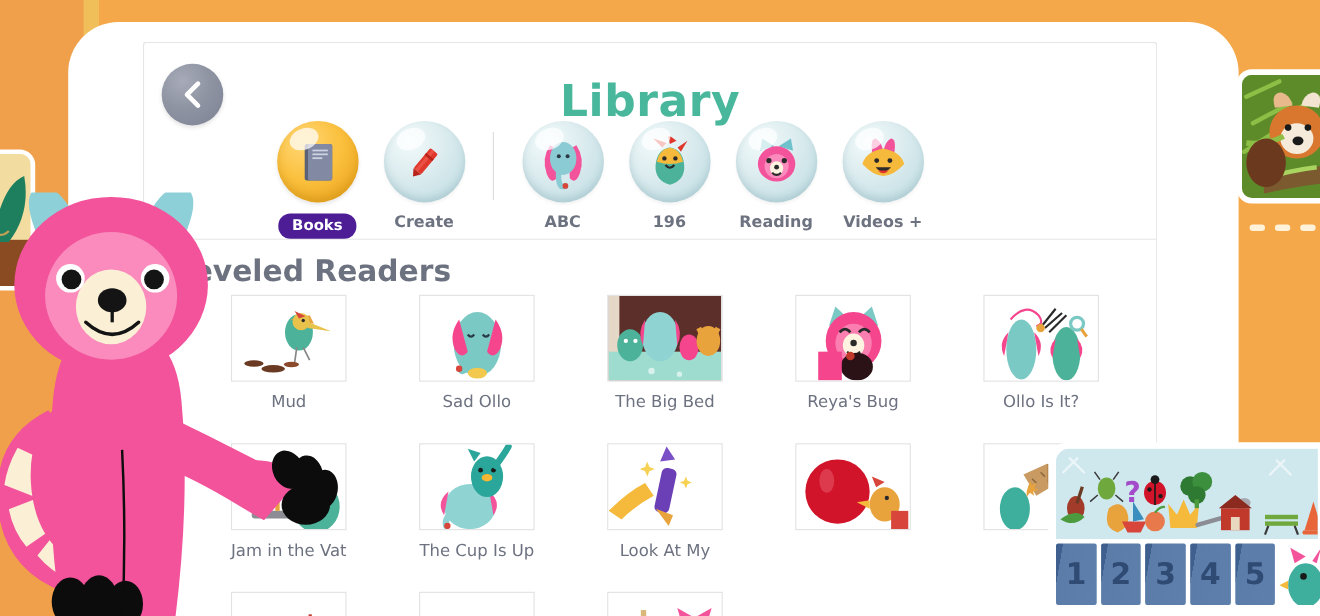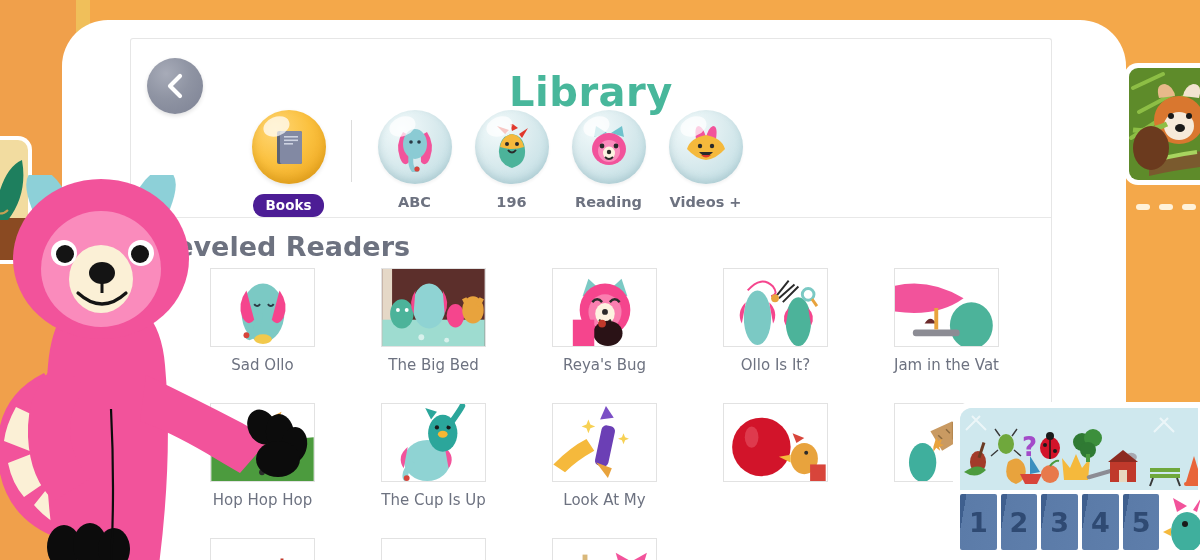--- a/index.html
+++ b/index.html
@@ -183,20 +183,38 @@
 
   <div class="tablet"></div>
 
   <div class="content-card">
 
     <div style="position:absolute;left:1px;top:178px;width:920px;height:1px;background:#E8E8E8;"></div>
 
     <div style="position:absolute;left:46px;top:229px;width:880px;
                 display:grid;grid-template-columns:repeat(5,171px);row-gap:29px;">
 
+      <div class="book">
+        <div class="book-thumb">
+          <svg viewBox="0 0 105 79">
+              <rect width="105" height="79" fill="#fff"></rect>
+            <ellipse cx="62" cy="34" rx="13" ry="17" fill="#4CB39A"></ellipse>
+            <path d="M54 22 L72 18 L76 26 Z" fill="#E8A33D"></path>
+            <circle cx="64" cy="24" r="8" fill="#E8C24B"></circle>
+            <path d="M58 14 L68 19 L62 21 Z" fill="#D8453B"></path>
+            <path d="M70 24 L92 33 L70 30 Z" fill="#E8C24B"></path>
+            <circle cx="66" cy="23" r="1.6" fill="#2A2A2A"></circle>
+            <path d="M60 48 L58 62 M66 48 L72 60" stroke="#888" stroke-width="1.6" fill="none"></path>
+            <ellipse cx="20" cy="63" rx="9" ry="3" fill="#6B3A22"></ellipse>
+            <ellipse cx="38" cy="68" rx="11" ry="3.5" fill="#6B3A22"></ellipse>
+            <ellipse cx="55" cy="64" rx="7" ry="2.5" fill="#8B4A2B"></ellipse>
+          </svg>
+        </div>
+        <div class="book-title">Mud</div>
+      </div>
 
       <div class="book">
         <div class="book-thumb">
           <svg viewBox="0 0 105 79">
               <rect width="105" height="79" fill="#fff"></rect>
             <ellipse cx="53" cy="45" rx="22" ry="30" fill="#7BC9C4"></ellipse>
             <path d="M36 22 q-10 14 -4 28 q6 10 12 2 z" fill="#F5458D"></path>
             <path d="M70 22 q10 14 4 28 q-6 10 -12 2 z" fill="#F5458D"></path>
             <path d="M50 48 q-4 16 -8 20 q-3 4 -5 0" stroke="#7BC9C4" stroke-width="6" fill="none" stroke-linecap="round"></path>
             <circle cx="36" cy="68" r="3" fill="#D8453B"></circle>
@@ -278,38 +296,20 @@
             <ellipse cx="78" cy="58" rx="22" ry="24" fill="#4CB39A"></ellipse>
             <rect x="18" y="62" width="48" height="7" rx="3" fill="#8C8C94"></rect>
             <path d="M30 56 q6 -10 12 0" fill="#6B2A2A"></path>
             <rect x="40" y="40" width="4" height="22" fill="#E8A33D"></rect>
           </svg>
         </div>
         <div class="book-title">Jam in the Vat</div>
       </div>
 
 
-      <div class="book">
-        <div class="book-thumb">
-          <svg viewBox="0 0 105 79">
-              <rect width="105" height="79" fill="#fff"></rect>
-            <path d="M0 30 q30 12 105 4 v45 H0 z" fill="#4C9B3E"></path>
-            <ellipse cx="58" cy="34" rx="13" ry="17" fill="#E8A33D"></ellipse>
-            <path d="M48 20 l-4 -12 l12 6 z" fill="#F2539B"></path>
-            <path d="M68 20 l4 -12 l-12 6 z" fill="#E8A33D"></path>
-            <circle cx="54" cy="26" r="1.8" fill="#2A2A2A"></circle>
-              <circle cx="63" cy="26" r="1.8" fill="#2A2A2A"></circle>
-            <path d="M52 46 v22" stroke="#7B55C9" stroke-width="3"></path>
-            <path d="M40 46 h26" stroke="#9B6BD9" stroke-width="3"></path>
-            <circle cx="52" cy="70" r="3" fill="#2A2A2A"></circle>
-            <path d="M70 52 q14 6 6 16 q-8 8 -16 2" stroke="#8ED8B9" stroke-width="2" fill="none"></path>
-          </svg>
-        </div>
-        <div class="book-title">Hop Hop Hop</div>
-      </div>
 
       <div class="book">
         <div class="book-thumb">
           <svg viewBox="0 0 105 79">
               <rect width="105" height="79" fill="#fff"></rect>
             <ellipse cx="46" cy="58" rx="24" ry="21" fill="#8FD3D3"></ellipse>
             <path d="M26 44 q-12 10 -4 22 z" fill="#F2539B"></path>
             <path d="M64 44 q12 10 4 22 z" fill="#F2539B"></path>
             <path d="M30 62 q-8 8 -6 14" stroke="#8FD3D3" stroke-width="6" fill="none" stroke-linecap="round"></path>
             <circle cx="25" cy="76" r="3" fill="#D8453B"></circle>
@@ -452,20 +452,33 @@
             <rect x="7" y="3" width="22" height="33" rx="2" fill="#8289A3"></rect>
             <rect x="11" y="8" width="14" height="1.6" fill="#CED3E2"></rect>
             <rect x="11" y="11.5" width="14" height="1.6" fill="#CED3E2"></rect>
             <rect x="11" y="15" width="9" height="1.6" fill="#CED3E2"></rect>
           </svg>
         </div>
         <div class="nav-label pill">Books</div>
       </div>
 
 
+      <div class="nav-item">
+        <div class="nav-bubble">
+          <svg width="38" height="38" viewBox="0 0 38 38">
+            <g transform="rotate(40 19 19)">
+              <rect x="15" y="6" width="9" height="24" rx="1.5" fill="#E0382C"></rect>
+              <rect x="17" y="6" width="3" height="24" fill="#F2655A" opacity=".55"></rect>
+              <path d="M15 30 L19.5 36 L24 30 Z" fill="#B8241B"></path>
+              <rect x="15" y="12" width="9" height="2.4" fill="#B8241B"></rect>
+            </g>
+          </svg>
+        </div>
+        <div class="nav-label">Create</div>
+      </div>
     </div>
 
     <div class="nav-divider"></div>
 
     <div class="nav-group">
 
       <div class="nav-item">
         <div class="nav-bubble">
           <svg width="48" height="50" viewBox="0 0 48 50">
             <path d="M12 10 q-8 12 -3 26 q4 10 9 4 L19 14 Z" fill="#F2539B"></path>

